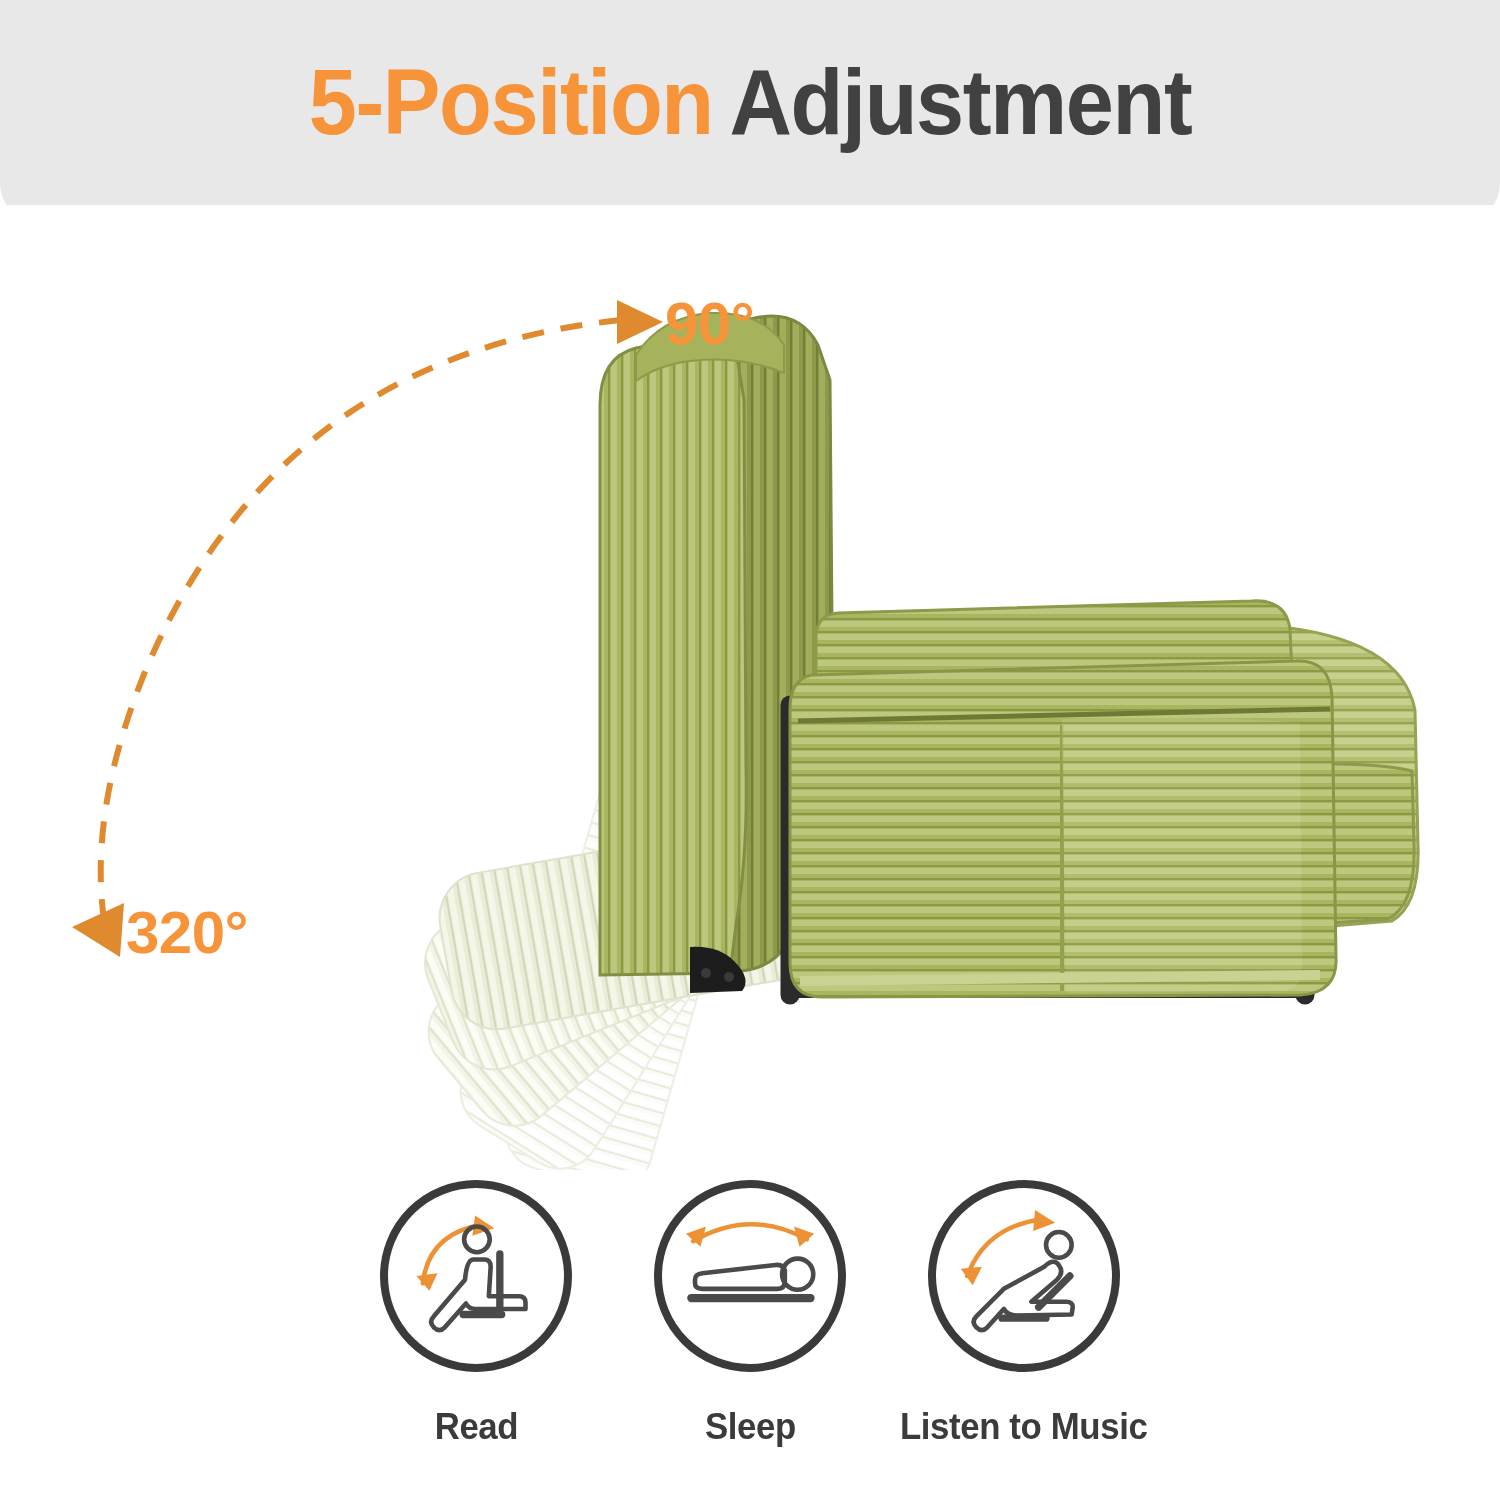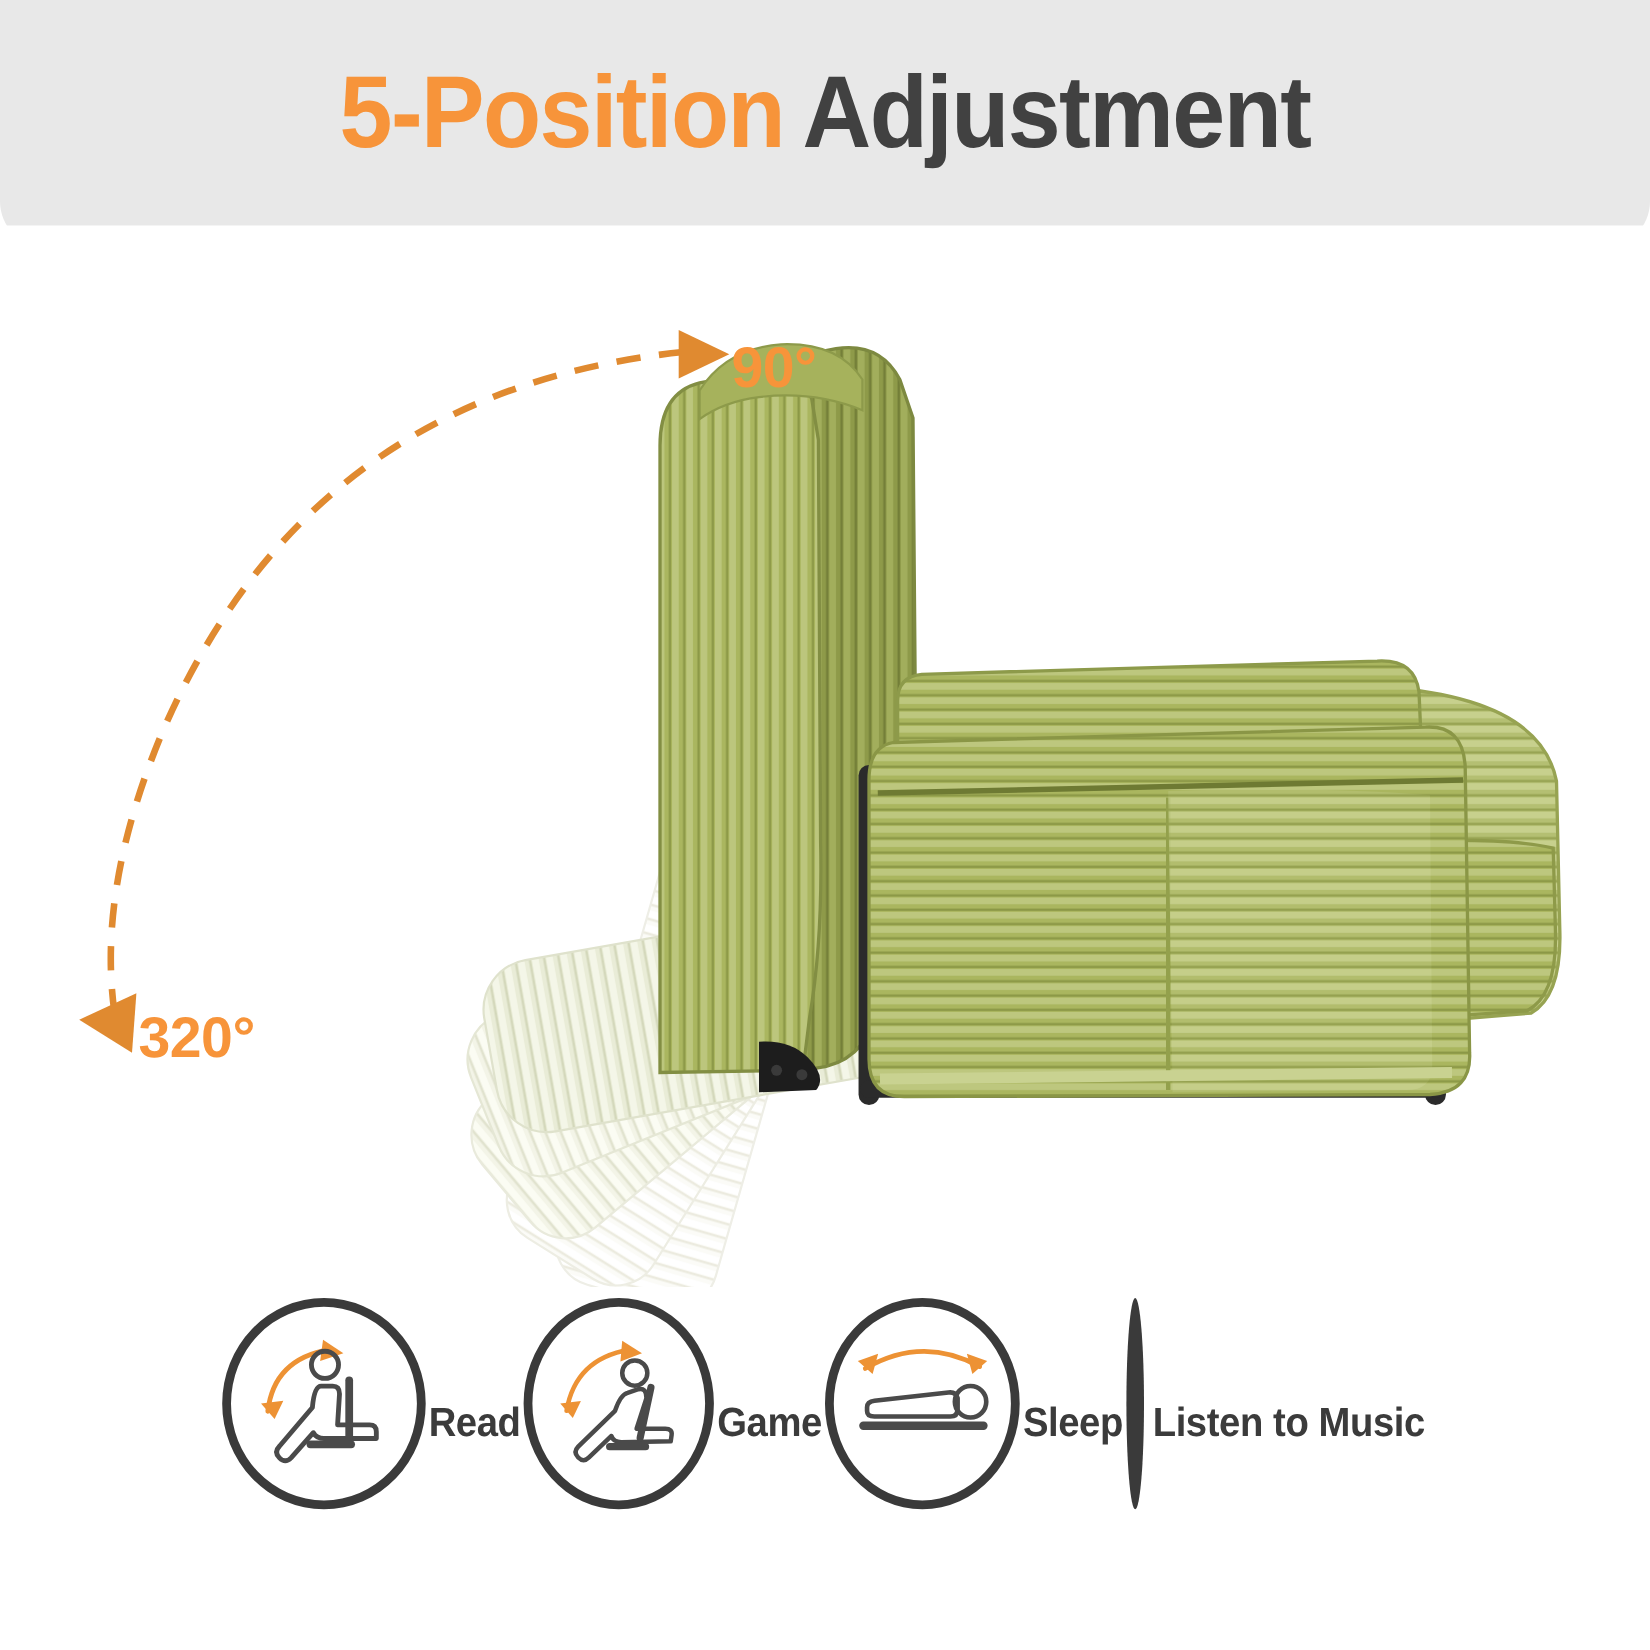--- a/index.html
+++ b/index.html
@@ -37,37 +37,36 @@
     position:absolute; left:0; top:205px;
     width:1500px; height:965px;
     background:#ffffff;
   }
   #hero-svg{ position:absolute; left:0; top:0; width:1500px; height:965px; }
 
   .deg-label{
     position:absolute;
     color:#f7943a;
     font-weight:bold;
-    font-size:52px;
+    font-size:60px;
     letter-spacing:-0.5px;
     white-space:nowrap;
-    margin-top:16px;
   }
   #label-90{  left:665px; top:84px;  }
   #label-180{ left:126px; top:693px; }
 
   
   #feature-row{
     position:absolute; left:0; top:1180px;
     width:1500px; height:320px;
     display:flex; align-items:flex-start; justify-content:center;
   }
   .feature-item{
     width:274px;
-    display:flex; flex-direction:row; align-items:center;
+    display:flex; flex-direction:column; align-items:center;
   }
   .feature-circle{
     width:192px;height:192px;
     border-radius:50%;
     border:8px solid #3a3a3a;
     box-sizing:border-box;
     background:#ffffff;
     position:relative;
   }
   .feature-circle svg{ position:absolute;left:0;top:0;width:100%;height:100%; }
@@ -241,36 +240,20 @@
                  L150 132 L96 132 Q88 132 85 126 L62 152 Q56 158 50 152
                  Q44 146 50 140 L84 100 Q86 78 93 78 Z" fill="none" stroke="#4A4A4A" stroke-width="5" stroke-linejoin="round"></path>
         <path d="M122 72 L122 130" stroke="#4A4A4A" stroke-width="8" stroke-linecap="round"></path>
         <path d="M82 138 L124 138" stroke="#4A4A4A" stroke-width="8" stroke-linecap="round"></path>
       </svg>
     </div>
     <div class="feature-label">Read</div>
   </div>
 
 
-  <div class="feature-item">
-    <div class="feature-circle">
-      <svg viewBox="0 0 192 192">
-        <path d="M38 104 Q48 46 108 36" fill="none" stroke="#ED9234" stroke-width="5" stroke-linecap="round"></path>
-        <path d="M100 26 L122 40 L98 49 Z" fill="#ED9234"></path>
-        <path d="M45 112 L31 96 L54 93 Z" fill="#ED9234"></path>
-        <circle cx="114" cy="62" r="14" fill="none" stroke="#4A4A4A" stroke-width="5"></circle>
-        <path d="M106 84 L118 80 Q127 78 127 90 L116 124 L148 124 Q156 124 155 131
-                 L154 138 L99 139 Q90 139 88 132 L63 156 Q57 162 51 156
-                 Q45 150 51 144 L92 104 Q98 86 106 84 Z" fill="none" stroke="#4A4A4A" stroke-width="5" stroke-linejoin="round"></path>
-        <path d="M132 78 L120 134" stroke="#4A4A4A" stroke-width="8" stroke-linecap="round"></path>
-        <path d="M86 144 L126 144" stroke="#4A4A4A" stroke-width="8" stroke-linecap="round"></path>
-      </svg>
-    </div>
-    <div class="feature-label">Game</div>
-  </div>
 
   <div class="feature-item">
     <div class="feature-circle">
       <svg viewBox="0 0 192 192">
         <path d="M34 58 Q96 22 158 56" fill="none" stroke="#ED9234" stroke-width="5" stroke-linecap="round"></path>
         <path d="M26 50 L48 42 L42 64 Z" fill="#ED9234"></path>
         <path d="M166 50 L144 42 L150 64 Z" fill="#ED9234"></path>
         <circle cx="148" cy="94" r="17" fill="none" stroke="#4A4A4A" stroke-width="5"></circle>
         <path d="M36 100 Q36 94 44 93 L124 84 Q132 83 134 90
                  L134 102 Q134 110 126 110 L44 110 Q36 110 36 104 Z" fill="none" stroke="#4A4A4A" stroke-width="5" stroke-linejoin="round"></path>

